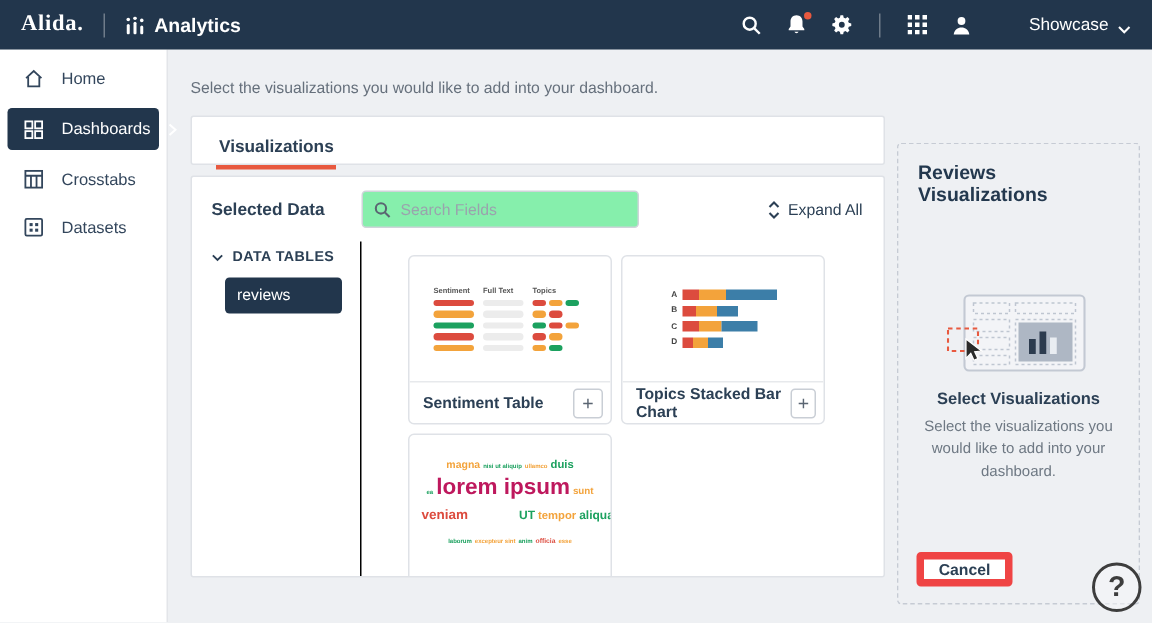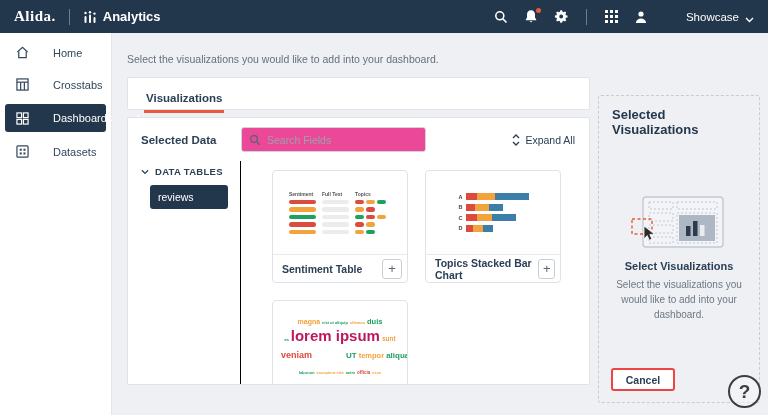--- a/index.html
+++ b/index.html
@@ -14,46 +14,46 @@
   .tb-right { margin-left:auto; display:flex; align-items:center; gap:15px; color:#fff; }
   .tb-icon { width:15px; height:15px; display:flex; align-items:center; justify-content:center; position:relative; cursor:pointer; }
   .tb-icon svg { display:block; }
   .notif-dot { position:absolute; top:-1px; right:-2px; width:5px; height:5px; border-radius:50%; background:#e8593f; }
   .workspace { display:flex; align-items:flex-end; gap:6px; font-size:11.5px; color:#fff; margin-left:22px; cursor:pointer; }
 
   
   .sidebar { position:absolute; top:33px; left:0; width:112px; bottom:0; background:#fff; border-right:1px solid #e3e5e9; }
   .sb-head { height:29px; display:flex; align-items:center; justify-content:space-between; padding:0 12px 0 15px; border-bottom:1px solid #e9ebee; }
   .sb-title { font-size:12.5px; font-weight:bold; color:#24384e; }
-  .sb-item { height:25px; display:flex; align-items:center; gap:24px; padding-left:16px; font-size:11px; color:#33465c; margin-top:7px; cursor:pointer; }
+  .sb-item { height:25px; display:flex; align-items:center; gap:12px; padding-left:16px; font-size:11px; color:#33465c; margin-top:7px; cursor:pointer; }
   .sb-item svg { flex:0 0 auto; }
   .sb-item.active { background:#22364c; color:#fff; margin:7px 5px 0 5px; padding-left:11px; height:28px; border-radius:3px; position:relative; }
   .sb-item.active .chev-r { margin-left:auto; margin-right:8px; }
 
   
   .main { position:absolute; left:112px; top:33px; right:0; bottom:0; padding:15px 0 0 15px; }
   .page-title { font-size:20px; font-weight:bold; color:#2c4055; margin-top:7px; }
   .page-sub { font-size:10.5px; color:#66707c; margin-top:5px; }
 
   .tabbox { width:463px; height:33px; background:#fff; border:1px solid #dfe2e7; border-radius:2px; margin-top:12px; }
   .tab { display:inline-block; margin-left:16px; padding:14px 2px 6px; font-size:11.5px; font-weight:bold; color:#2c4055; border-bottom:3px solid #e8593f; cursor:pointer; }
 
   .mainbox { width:463px; height:268px; background:#fff; border:1px solid #dfe2e7; border-radius:2px; margin-top:7px; overflow:hidden; display:flex; flex-direction:column; }
   .mb-head { height:43px; flex:0 0 auto; display:flex; align-items:center; }
   .mb-head-title { width:113px; padding-left:13px; font-size:11.5px; font-weight:bold; color:#2c4055; }
-  .search { width:185px; height:25px; border:1px solid #cfd4da; border-radius:3px; display:flex; align-items:center; padding:0 7px; gap:6px; background:#ec4899; }
+  .search { width:185px; height:25px; border:1px solid #cfd4da; border-radius:3px; display:flex; align-items:center; padding:0 7px; gap:6px; background:#86efac; }
   .search input { border:none; outline:none; flex:1; font-size:10.5px; font-family:"Liberation Sans",sans-serif; color:#2c4055; background:transparent; min-width:0; }
   .search input::placeholder { color:#9aa3ad; }
   .expand { margin-left:auto; padding-right:14px; display:flex; align-items:center; gap:5px; font-size:10.5px; color:#2c4055; cursor:pointer; white-space:nowrap; }
   .mb-body { flex:1; display:flex; min-height:0; }
   .tree { width:113px; flex:0 0 auto; border-right:1px solid #000000; }
   .group-row { display:flex; align-items:center; gap:6px; padding:5px 0 0 13px; cursor:pointer; }
   .group-label { font-size:9.5px; font-weight:bold; letter-spacing:.3px; color:#2c4055; }
   .tree-item { margin:8px 0 0 22px; width:78px; height:24px; background:#22364c; border-radius:3px; color:#fff; font-size:10.5px; display:flex; align-items:center; padding-left:8px; cursor:pointer; }
-  .cards { flex:1; padding:9px 8px 0 31px; display:flex; flex-wrap:wrap; gap:17px; align-content:flex-start; }
+  .cards { flex:1; padding:9px 8px 0 31px; display:flex; flex-wrap:wrap; gap:6px; align-content:flex-start; }
   .card { width:136px; border:1px solid #dfe2e7; border-radius:4px; background:#fff; overflow:hidden; }
   .thumb { height:83px; display:flex; align-items:center; justify-content:center; }
   .card-foot { height:28px; border-top:1px solid #e7e9ec; display:flex; align-items:center; justify-content:space-between; padding:0 5px 0 9px; }
   .card-title { font-size:10.5px; font-weight:bold; color:#2c4055; }
   .plus-btn { width:20px; height:20px; border:1px solid #c9ced5; border-radius:3px; background:#fff; display:flex; align-items:center; justify-content:center; font-size:13px; color:#5a6572; cursor:pointer; line-height:1; }
   .thumb-wc { height:110px; padding-top:10px; align-items:flex-start; }
 
   
   .st-wrap { font-size:5px; color:#6a7480; }
   .st-row { display:flex; align-items:center; gap:6px; margin-top:3px; }
@@ -71,21 +71,21 @@
   .wc { text-align:center; line-height:1.05; width:120px; font-weight:bold; }
   .wc span { padding:0 1px; white-space:nowrap; }
 
   
   .rpanel { position:absolute; left:598px; top:95px; width:162px; height:308px; border:1px dashed #c6cbd4; border-radius:3px; }
   .rp-head { padding:11px 13px 0; font-size:13px; font-weight:bold; color:#23384e; }
   .rp-illus { margin:58px auto 0; width:96px; display:block; }
   .rp-empty-title { text-align:center; font-size:11px; font-weight:bold; color:#2c4055; margin-top:9px; }
   .rp-empty-body { text-align:center; font-size:10px; color:#6e7883; width:144px; margin:5px auto 0; line-height:1.5; }
   .rp-actions { position:absolute; bottom:11px; left:12px; right:10px; display:flex; justify-content:space-between; align-items:center; }
-  .btn-cancel { width:64px; height:23px; background:#fff; border:2px solid #ef4444; border-radius:3px; font-size:10.5px; font-weight:bold; color:#2c4055; font-family:"Liberation Sans",sans-serif; cursor:pointer; }
+  .btn-cancel { width:64px; height:23px; background:#fff; border:5px solid #ef4444; border-radius:3px; font-size:10.5px; font-weight:bold; color:#2c4055; font-family:"Liberation Sans",sans-serif; cursor:pointer; }
   .btn-done { width:70px; height:25px; background:#8e8e8e; border:none; border-radius:3px; font-size:10.5px; font-weight:bold; color:#fff; font-family:"Liberation Sans",sans-serif; cursor:pointer; }
 
   .help-fab { position:absolute; right:7px; bottom:7px; width:33px; height:33px; border-radius:50%; border:2.5px solid #3d3d3d; background:rgba(245,246,248,.55); display:flex; align-items:center; justify-content:center; font-size:19px; font-weight:bold; color:#3d3d3d; z-index:9; cursor:pointer; }
 </style>
 </head>
 <body>
 
 <header class="topbar">
   <span class="logo">Alida.</span>
   <span class="tb-div"></span>
@@ -155,40 +155,40 @@
 </header>
 
 <nav class="sidebar">
   <div class="sb-item">
     <svg width="13" height="13" viewBox="0 0 14 14" fill="none" stroke="#33465c" stroke-width="1.3">
         <path d="M1.5 6.5 7 1.5l5.5 5"></path>
         <path d="M3 5.8V12.5h8V5.8"></path>
       </svg>
     <span>Home</span>
   </div>
+  <div class="sb-item active">
+    <svg width="13" height="13" viewBox="0 0 14 14" fill="none" stroke="#fff" stroke-width="1.3">
+        <rect x="1" y="1" width="5" height="5"></rect>
+        <rect x="8" y="1" width="5" height="5"></rect>
+        <rect x="1" y="8" width="5" height="5"></rect>
+        <rect x="8" y="8" width="5" height="5"></rect>
+      </svg>
+    <span>Dashboards</span>
+    <svg class="chev-r" width="6" height="9" viewBox="0 0 6 9" fill="none" stroke="#fff" stroke-width="1.4">
+        <polyline points="1,1 5,4.5 1,8"></polyline>
+      </svg>
+  </div>
   <div class="sb-item">
     <svg width="13" height="13" viewBox="0 0 14 14" fill="none" stroke="#33465c" stroke-width="1.3">
         <rect x="1" y="1" width="12" height="12"></rect>
         <line x1="1" y1="4.5" x2="13" y2="4.5"></line>
         <line x1="5" y1="4.5" x2="5" y2="13"></line>
         <line x1="9" y1="4.5" x2="9" y2="13"></line>
       </svg>
     <span>Crosstabs</span>
-  </div>
-  <div class="sb-item active">
-    <svg width="13" height="13" viewBox="0 0 14 14" fill="none" stroke="#fff" stroke-width="1.3">
-        <rect x="1" y="1" width="5" height="5"></rect>
-        <rect x="8" y="1" width="5" height="5"></rect>
-        <rect x="1" y="8" width="5" height="5"></rect>
-        <rect x="8" y="8" width="5" height="5"></rect>
-      </svg>
-    <span>Dashboards</span>
-    <svg class="chev-r" width="6" height="9" viewBox="0 0 6 9" fill="none" stroke="#fff" stroke-width="1.4">
-        <polyline points="1,1 5,4.5 1,8"></polyline>
-      </svg>
   </div>
   <div class="sb-item">
     <svg width="13" height="13" viewBox="0 0 14 14" fill="none" stroke="#33465c" stroke-width="1.3">
         <rect x="1" y="1" width="12" height="12" rx="1"></rect>
         <rect x="4" y="4" width="2.2" height="2.2" fill="#33465c" stroke="none"></rect>
         <rect x="8" y="4" width="2.2" height="2.2" fill="#33465c" stroke="none"></rect>
         <rect x="4" y="8" width="2.2" height="2.2" fill="#33465c" stroke="none"></rect>
         <rect x="8" y="8" width="2.2" height="2.2" fill="#33465c" stroke="none"></rect>
       </svg>
     <span>Datasets</span>
@@ -339,21 +339,21 @@
                 <div class=""><span style="font-size: 4px; color: rgb(28, 161, 95);">laborum</span><span style="font-size: 4px; color: rgb(243, 163, 59);">excepteur sint</span><span style="font-size: 4px; color: rgb(28, 161, 95);">anim</span><span style="font-size: 4.5px; color: rgb(220, 75, 62);">officia</span><span style="font-size: 4px; color: rgb(243, 163, 59);">esse</span></div>
               </div>
             </div>
         </div>
       </div>
     </div>
   </div>
 </main>
 
 <aside class="rpanel">
-  <div class="rp-head">Selected Visualizations</div>
+  <div class="rp-head">Reviews Visualizations</div>
   <svg class="rp-illus" width="96" height="56" viewBox="0 0 96 56">
     <rect x="12" y="2" width="80" height="50" rx="3" fill="#f3f4f7" stroke="#c3c9d3" stroke-width="1.4"></rect>
     <g fill="none" stroke="#bfc6d1" stroke-width="1" stroke-dasharray="2,2">
       <rect x="18" y="7" width="24" height="7"></rect>
         <rect x="46" y="7" width="40" height="7"></rect>
       <rect x="18" y="18" width="24" height="8"></rect>
         <rect x="18" y="30" width="24" height="8"></rect>
         <rect x="18" y="42" width="24" height="6"></rect>
       <rect x="46" y="18" width="40" height="30"></rect>
     </g>

